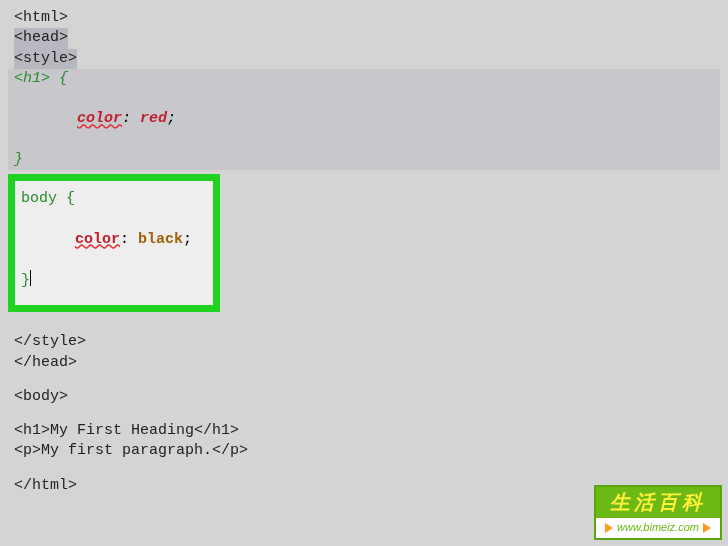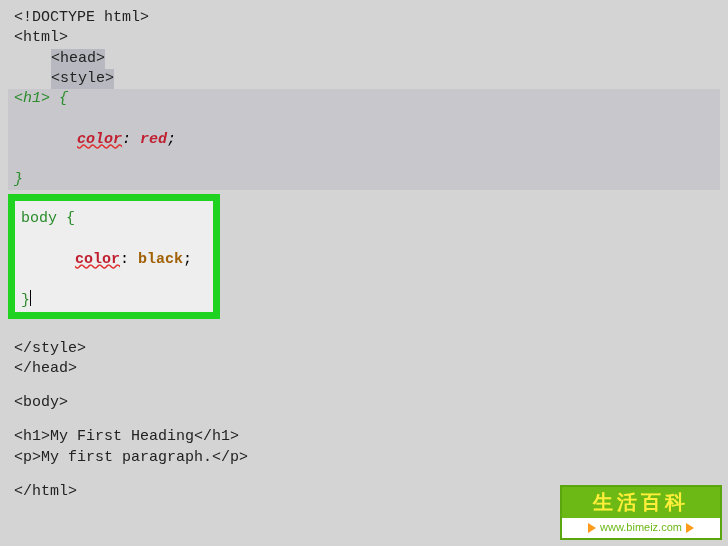--- a/index.html
+++ b/index.html
@@ -13,32 +13,31 @@
     padding: 8px 14px;
     position: relative;
     overflow: hidden;
   }
   .line { white-space: pre; }
   .tag { color: #222; }
   .sel-bg {
     display: inline-block;
     background: #b8b8c0;
     color: #222;
-    margin-left: 37px;
   }
   .shaded-block {
     background: #c7c7cc;
     margin-left: -6px; margin-right: -6px;
     padding-left: 6px; padding-right: 6px; font-style: italic;
   }
   .green-frame {
     border: 7px solid #21d321;
     background: #eeeeee;
     width: 212px;
-    padding: 8px 8px 0 6px;
+    padding: 8px 8px 14px 6px;
     margin-top: 4px;
     margin-bottom: 6px;
     margin-left: -6px;
   }
   .kw { color: #c02030; font-weight: bold; }
   .kw-underline {
     text-decoration: underline;
     text-decoration-color: #e03030;
     text-decoration-style: wavy;
     text-align: right;
@@ -49,22 +48,23 @@
   .cursor {
     display: inline-block;
     width: 1px; height: 16px;
     background: #000;
     vertical-align: -2px;
   }
   .spacer { height: 14px; }
   .watermark {
     position: absolute;
     right: 6px; bottom: 6px;
-    width: 162px;
+    width: 128px;
     font-family: Arial, sans-serif;
+    font-style: italic;
   }
   .wm-top {
     background: #6cb814;
     color: #ffef3a;
     font-weight: bold;
     font-size: 20px;
     letter-spacing: 4px;
     text-align: center;
     padding: 2px 4px;
     border: 2px solid #5ba60e;
@@ -89,21 +89,20 @@
     border-top: 5px solid transparent;
     border-bottom: 5px solid transparent;
     border-left: 8px solid #ff9a1a;
   }
 </style>
 </head>
 <body>
 
 <div>
 
-  <div class="line tag">&lt;!DOCTYPE html&gt;</div>
   <div class="line tag">&lt;html&gt;</div>
   <div class="line"><span class="sel-bg">&lt;head&gt;</span></div>
   <div class="line"><span class="sel-bg">&lt;style&gt;</span></div>
 
   <div class="shaded-block">
     <div class="line"><span class="selector">&lt;h1&gt;</span><span class="brace"> {</span></div>
     <div class="line">&nbsp;</div>
     <div class="line">       <span class="kw kw-underline">color</span><span>: </span><span class="value" style="color:#c02030">red</span><span>;</span></div>
     <div class="line">&nbsp;</div>
     <div class="line brace">}</div>

